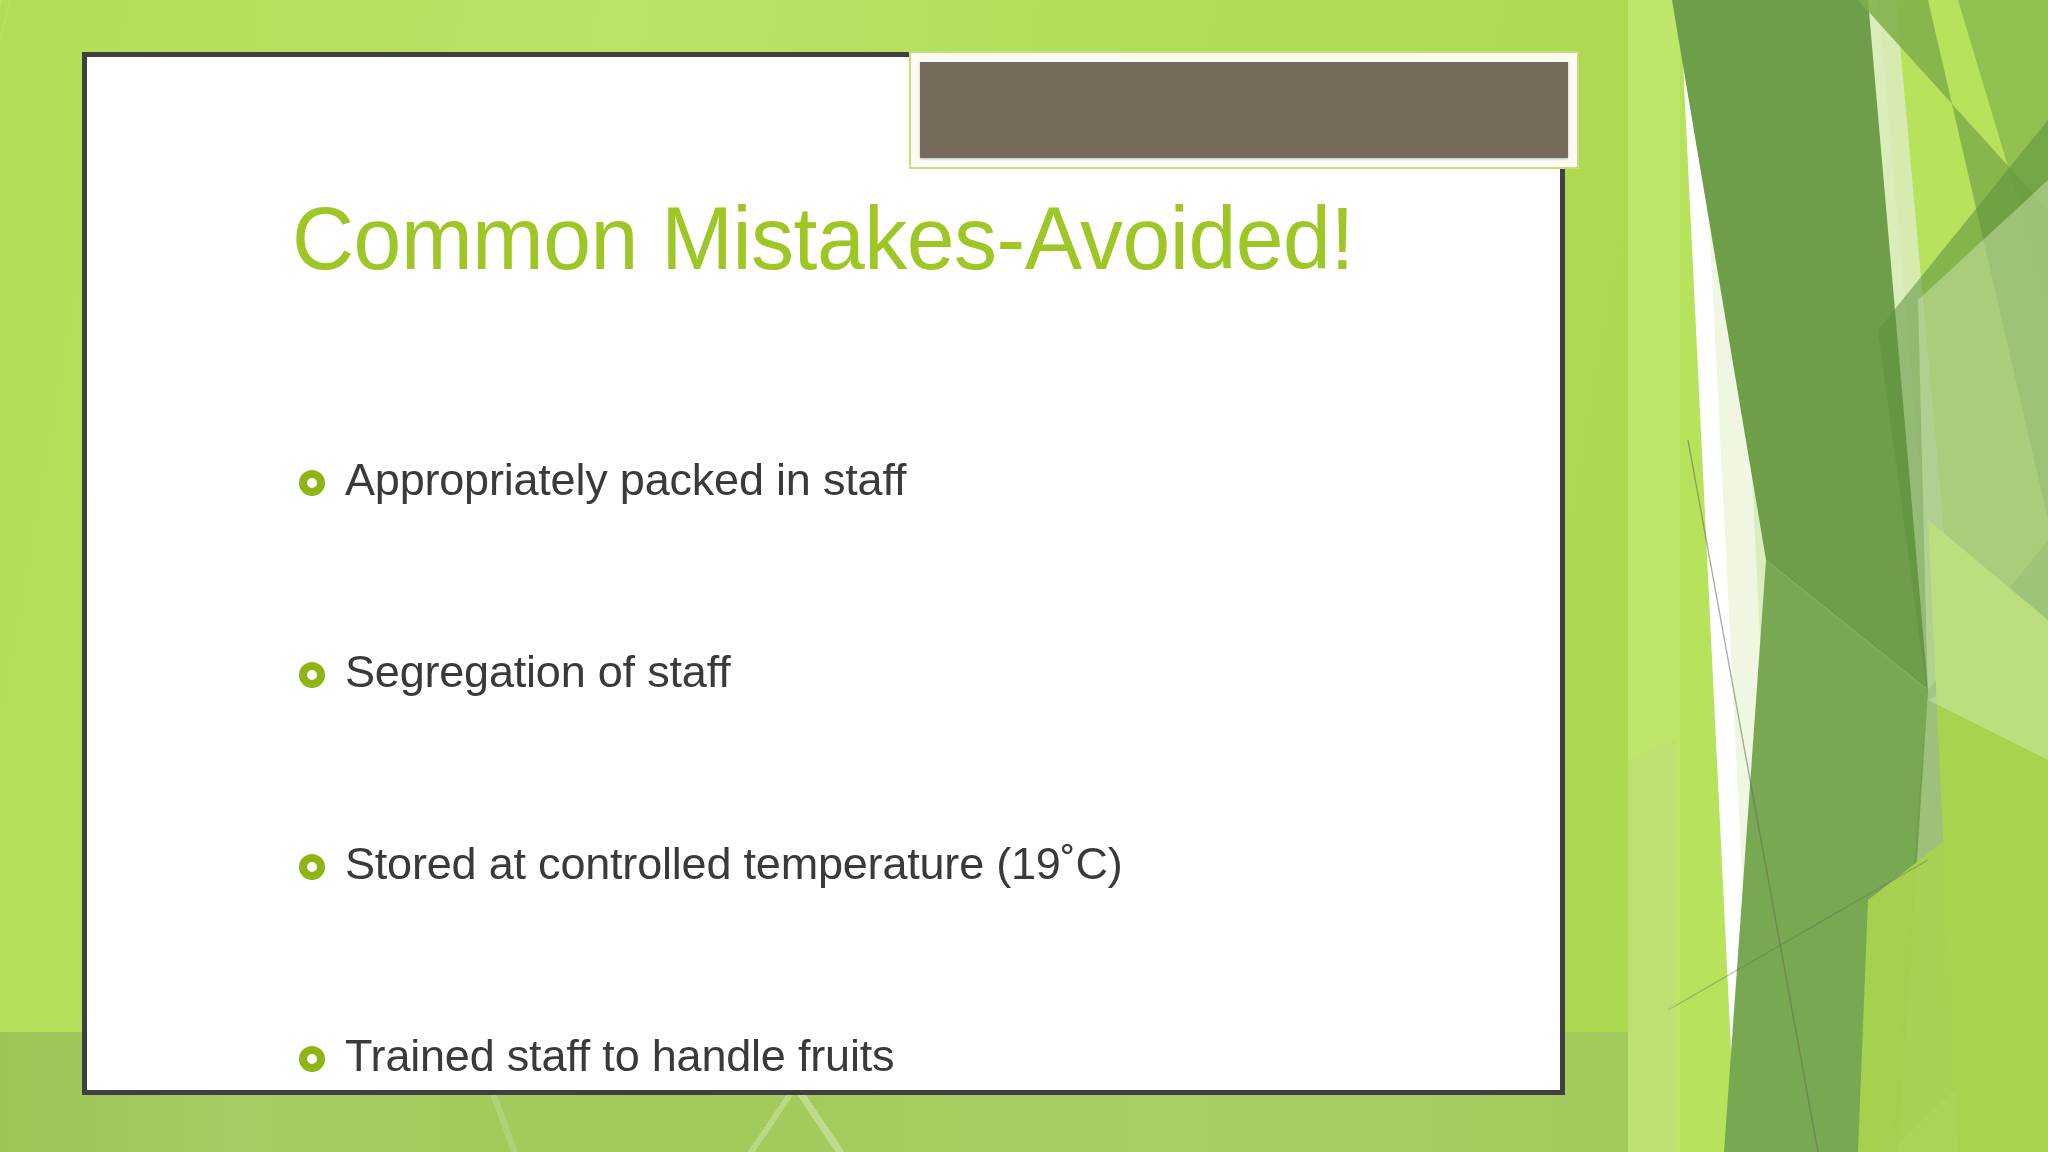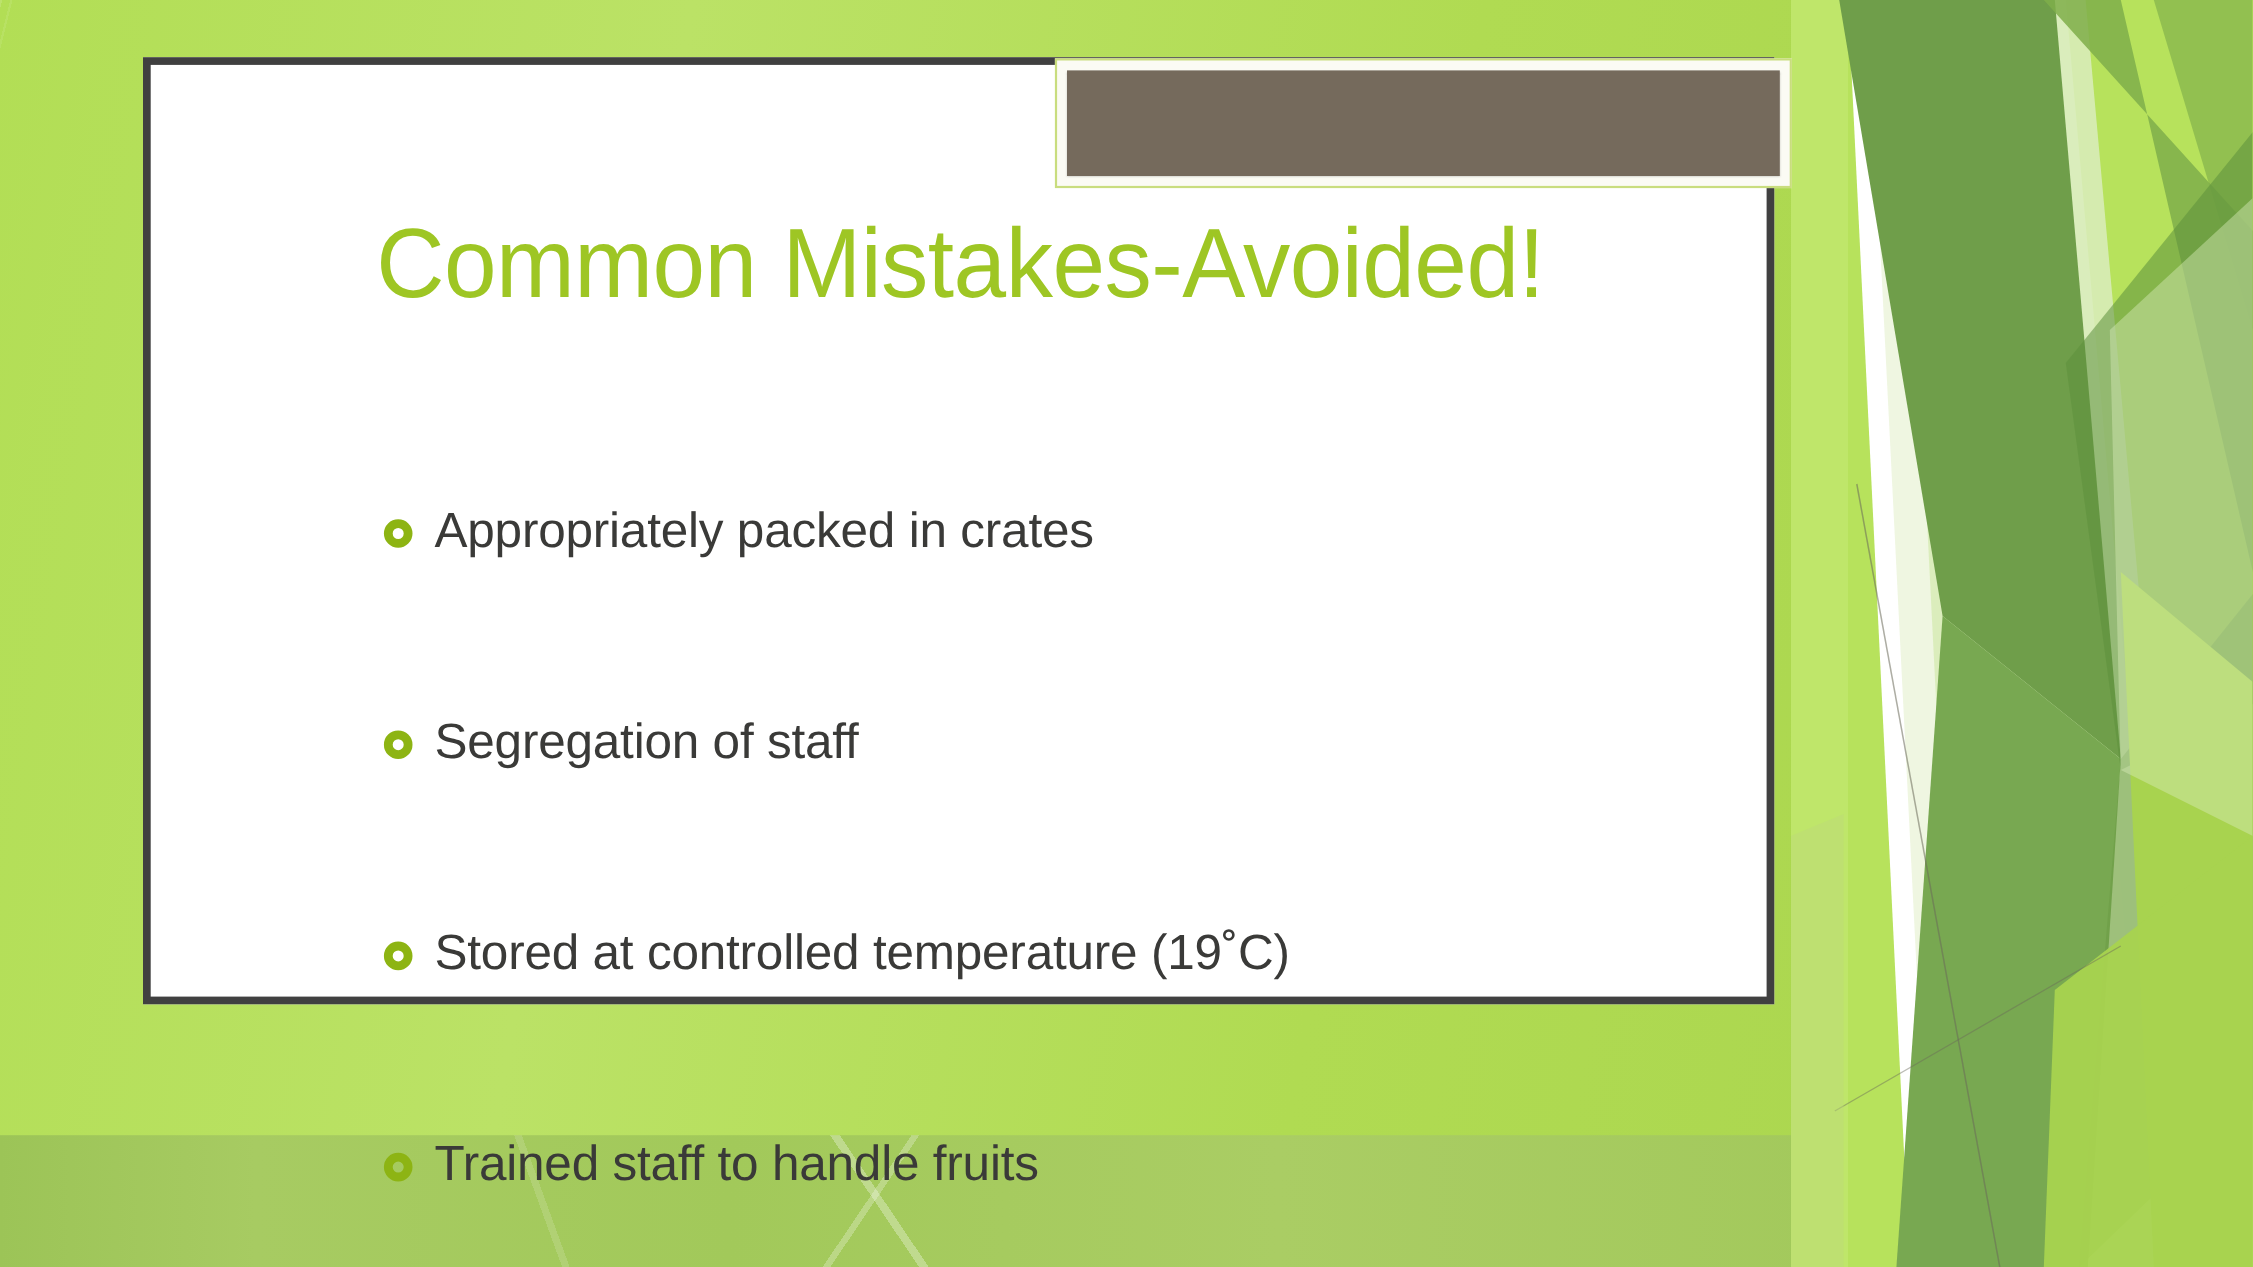--- a/index.html
+++ b/index.html
@@ -34,22 +34,22 @@
       linear-gradient(-56deg,transparent 0 52%,rgba(255,255,255,.26) 52% 52.4%,transparent 52.4% 100%),
       linear-gradient(70deg,transparent 0 30%,rgba(255,255,255,.14) 30% 30.4%,transparent 30.4% 100%);
   }
 
   
   .deco{position:absolute;right:0;top:0;width:420px;height:1152px;overflow:hidden;}
   .deco svg{display:block;width:420px;height:1152px;}
 
   
   .card{
-    position:absolute;left:82px;top:52px;width:1483px;height:861px;
-    background:#ffffff;border:7px solid #404040;box-sizing:border-box;margin-left:48px;
+    position:absolute;left:82px;top:52px;width:1483px;height:1043px;
+    background:#ffffff;border:5px solid #404040;box-sizing:border-box;
   }
 
   
   .photo-frame{
     position:absolute;left:822px;top:-6px;width:670px;height:118px;
     background:#fbfbf4;border:2px solid #c9dd7e;box-sizing:border-box;
     padding:9px;
   }
   .photo-frame .inner{
     width:100%;height:100%;background:#756a5c;
@@ -123,21 +123,21 @@
     <div class="photo-frame">
       <div class="inner"></div>
     </div>
 
     <div class="title">Common Mistakes-Avoided!</div>
 
     <div class="bullets">
 
       <div class="bullet-row">
         <span class="bullet-mark"></span>
-        <span class="bullet-text">Appropriately packed in crates</span>
+        <span class="bullet-text">Appropriately packed in staff</span>
       </div>
 
       <div class="bullet-row">
         <span class="bullet-mark"></span>
         <span class="bullet-text">Segregation of staff</span>
       </div>
 
       <div class="bullet-row">
         <span class="bullet-mark"></span>
         <span class="bullet-text">Stored at controlled temperature (19˚C)</span>

